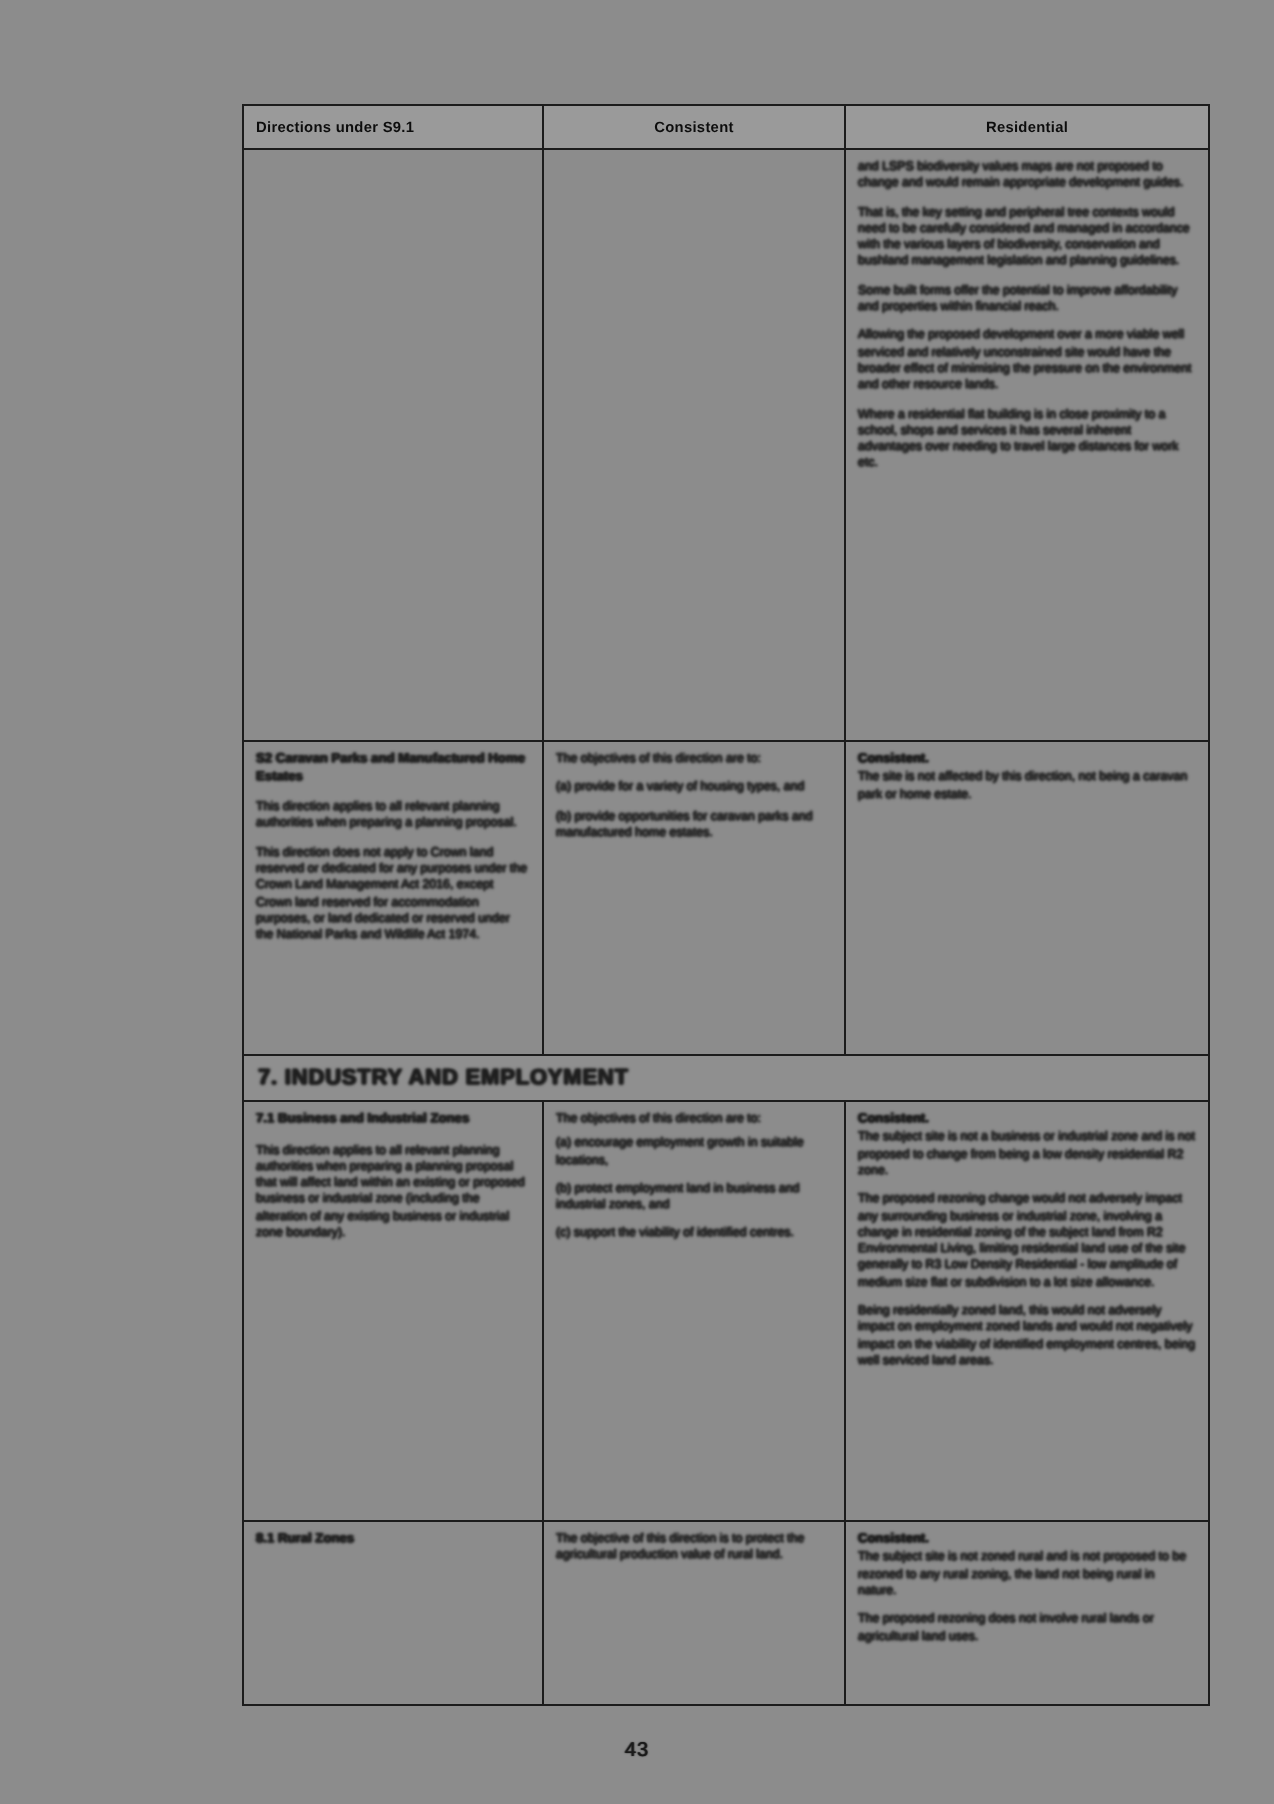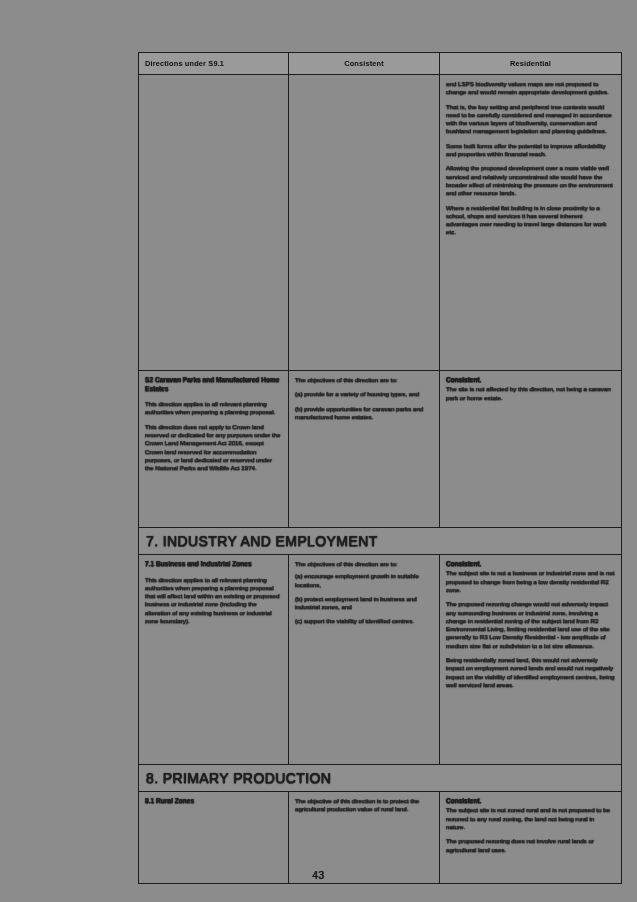--- a/index.html
+++ b/index.html
@@ -14,21 +14,21 @@
   }
   .page {
     position: relative;
     width: 637px;
     height: 902px;
     background: #8c8c8c;
     box-sizing: border-box;
   }
   .doc-table {
     position: absolute;
-    left: 138px;
+    left: 121px;
     top: 52px;
     width: 483px;
     border-collapse: collapse;
     table-layout: fixed;
     background: #c4b5fd;
   }
   .doc-table td, .doc-table th {
     border: 1px solid #1c1c1c;
     vertical-align: top;
     padding: 5px 6px 6px 6px;
@@ -70,22 +70,22 @@
     -webkit-font-smoothing: none;
   }
   .btxt:last-child { margin-bottom: 0; }
   .btxt.tight { margin-bottom: 4px; }
 
   .sect-row td {
     padding: 5px 7px 5px 7px;
     background: #8f8f8f;
   }
   .sect-title {
-    font-size: 14px;
-    font-weight: normal;
+    font-size: 11px;
+    font-weight: bold;
     color: #1f1f1f;
     letter-spacing: 0.4px;
     text-shadow:
        0.5px 0 0.8px rgba(30,30,30,0.9),
       -0.5px 0 0.8px rgba(30,30,30,0.9),
        0 0.5px 0.9px rgba(25,25,25,0.85);
     filter: blur(0.45px);
     display: block;
   }
   .sub-head {
@@ -199,25 +199,20 @@
           <p class="btxt">(c) support the viability of identified centres.</p>
         </td>
         <td>
           <p class="verdict">Consistent.</p>
           <p class="btxt">The subject site is not a business or industrial zone and is not proposed to change from being a low density residential R2 zone.</p>
           <p class="btxt">The proposed rezoning change would not adversely impact any surrounding business or industrial zone, involving a change in residential zoning of the subject land from R2 Environmental Living, limiting residential land use of the site generally to R3 Low Density Residential - low amplitude of medium size flat or subdivision to a lot size allowance.</p>
           <p class="btxt">Being residentially zoned land, this would not adversely impact on employment zoned lands and would not negatively impact on the viability of identified employment centres, being well serviced land areas.</p>
         </td>
       </tr>
 
-      <tr class="sect-row" style="height:22px;">
-        <td colspan="3">
-          <span class="sect-title">8. PRIMARY PRODUCTION</span>
-        </td>
-      </tr>
 
       <tr style="height:92px;">
         <td>
           <p class="sub-head">8.1 Rural Zones</p>
         </td>
         <td>
           <p class="btxt">The objective of this direction is to protect the agricultural production value of rural land.</p>
         </td>
         <td>
           <p class="verdict">Consistent.</p>

